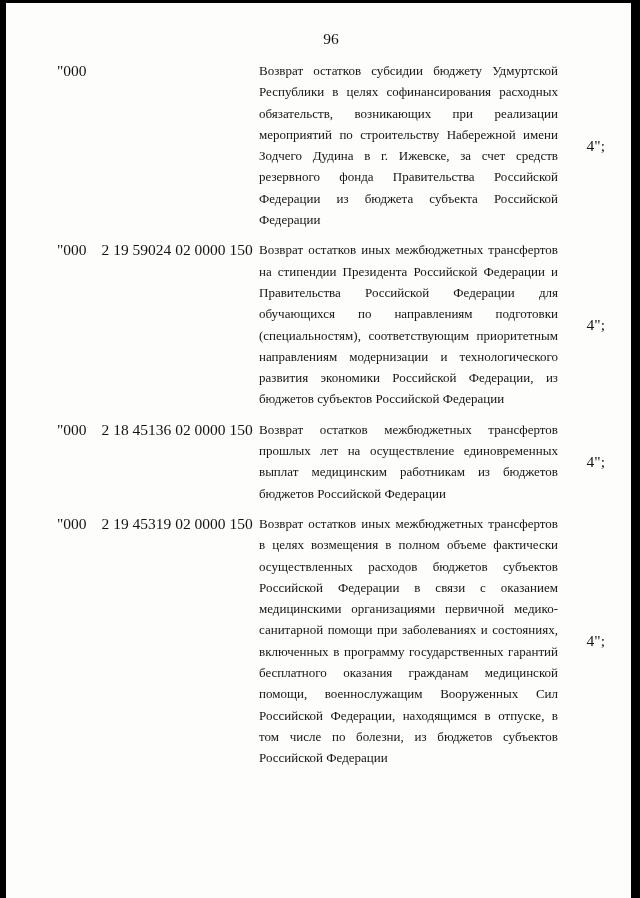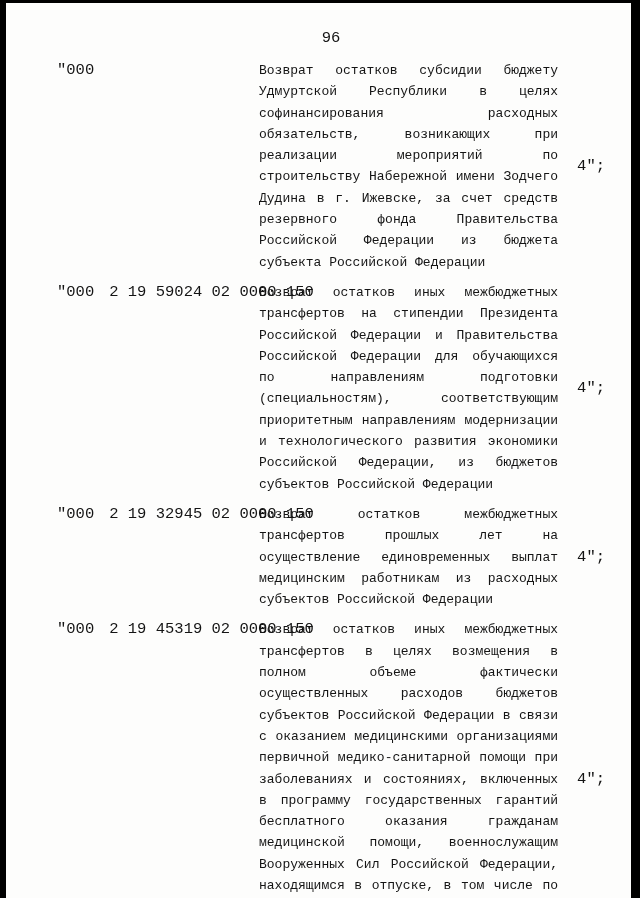--- a/index.html
+++ b/index.html
@@ -5,21 +5,21 @@
   html, body {
     margin: 0;
     padding: 0;
     background: #ffffff;
   }
   .page {
     position: relative;
     width: 640px;
     height: 898px;
     background: #fdfdfc;
-    font-family: Liberation Mono, monospace;
+    font-family: Liberation Serif, serif;
     color: #141414;
     overflow: hidden;
     box-sizing: border-box;
   }
   
   .edge-top {
     position: absolute;
     top: 0; left: 0; right: 0;
     height: 3px;
     background: #000;
@@ -104,23 +104,23 @@
         <span>"000</span>
         <span>2 19 59024 02 0000 150</span>
       </div>
       <div class="desc">Возврат остатков иных межбюджетных трансфертов на стипендии Президента Российской Федерации и Правительства Российской Федерации для обучающихся по направлениям подготовки (специальностям), соответствующим приоритетным направлениям модернизации и технологического развития экономики Российской Федерации, из бюджетов субъектов Российской Федерации</div>
       <div class="suffix">4";</div>
     </div>
 
     <div class="entry">
       <div class="code">
         <span>"000</span>
-        <span>2 19 32945 02 0000 150</span>
+        <span>2 18 45136 02 0000 150</span>
       </div>
-      <div class="desc">Возврат остатков межбюджетных трансфертов прошлых лет на осуществление единовременных выплат медицинским работникам из расходных субъектов Российской Федерации</div>
+      <div class="desc">Возврат остатков межбюджетных трансфертов прошлых лет на осуществление единовременных выплат медицинским работникам из бюджетов бюджетов Российской Федерации</div>
       <div class="suffix">4";</div>
     </div>
 
     <div class="entry">
       <div class="code">
         <span>"000</span>
         <span>2 19 45319 02 0000 150</span>
       </div>
       <div class="desc">Возврат остатков иных межбюджетных трансфертов в целях возмещения в полном объеме фактически осуществленных расходов бюджетов субъектов Российской Федерации в связи с оказанием медицинскими организациями первичной медико-санитарной помощи при заболеваниях и состояниях, включенных в программу государственных гарантий бесплатного оказания гражданам медицинской помощи, военнослужащим Вооруженных Сил Российской Федерации, находящимся в отпуске, в том числе по болезни, из бюджетов субъектов Российской Федерации</div>
       <div class="suffix">4";</div>

